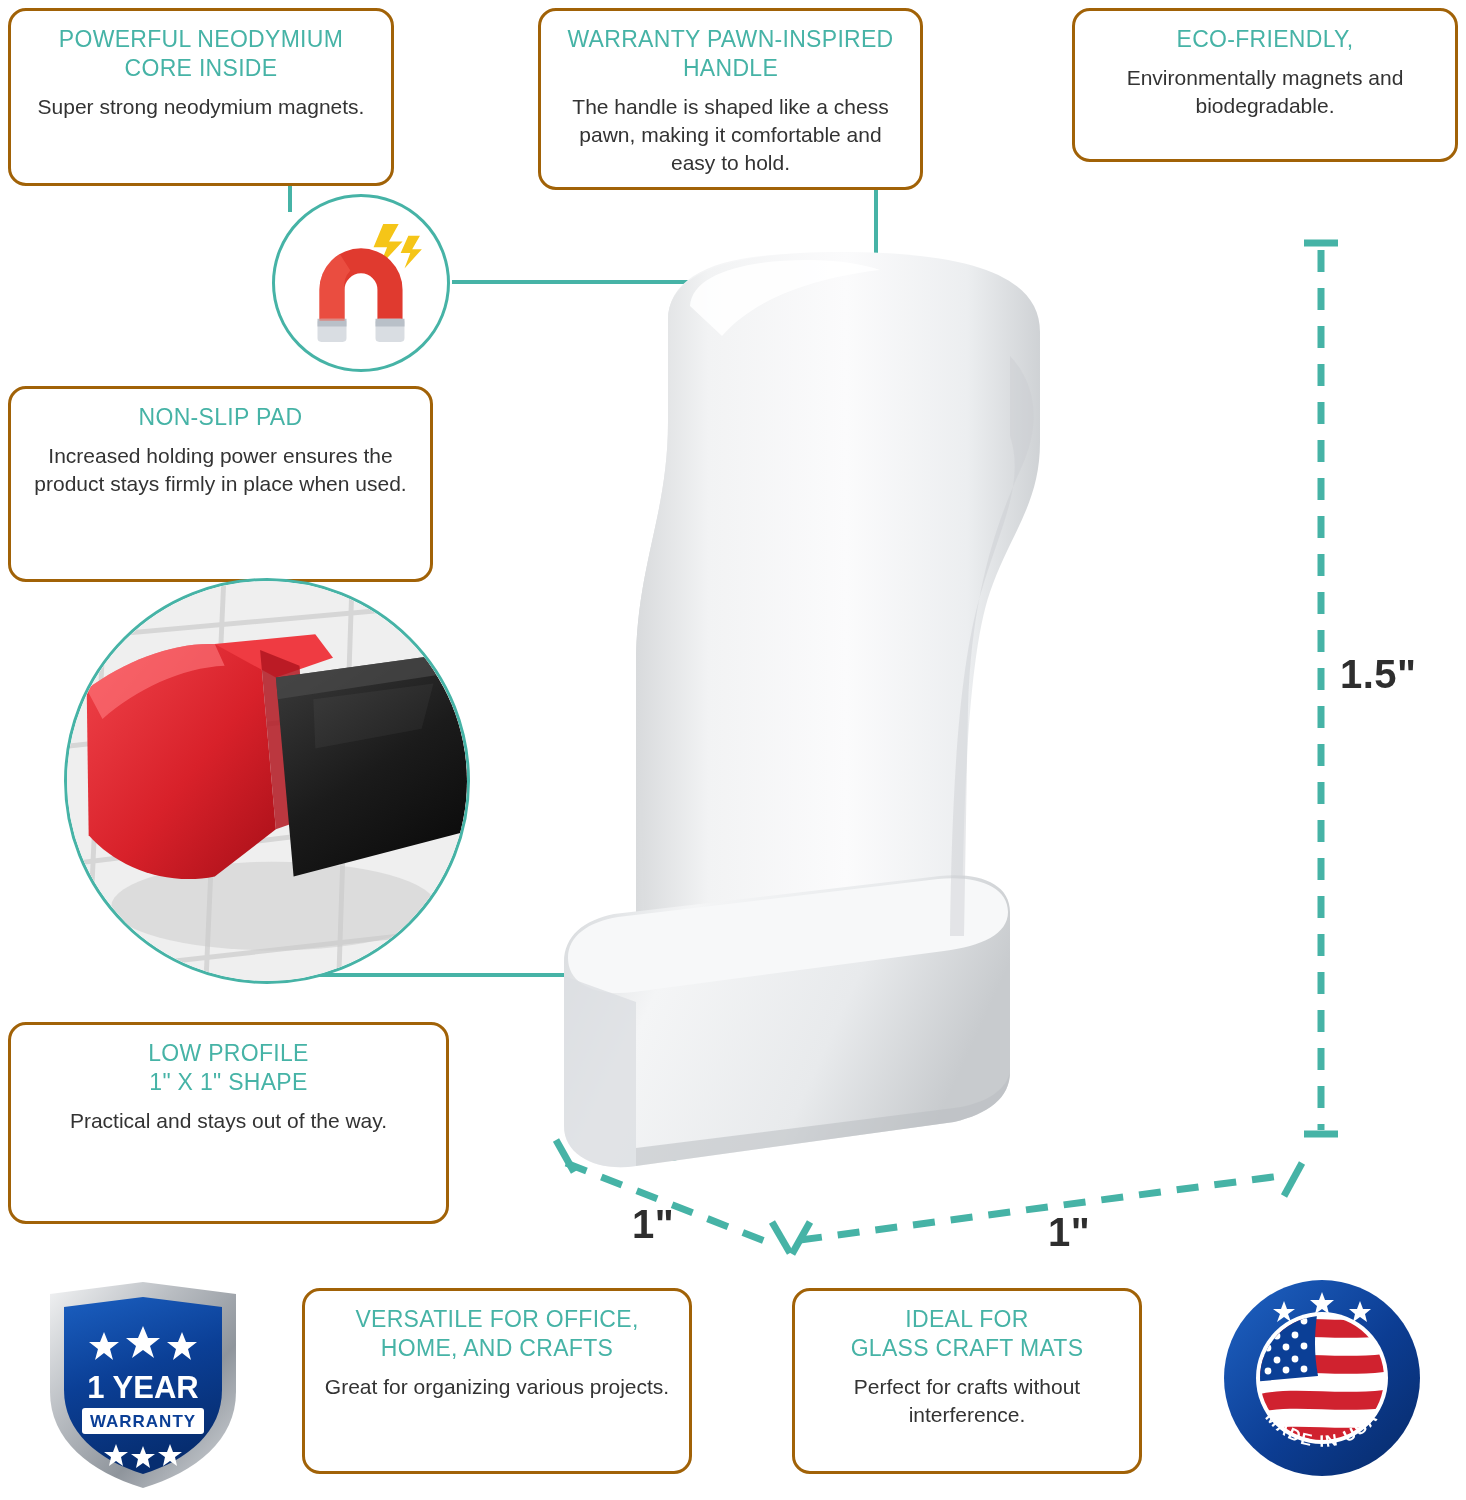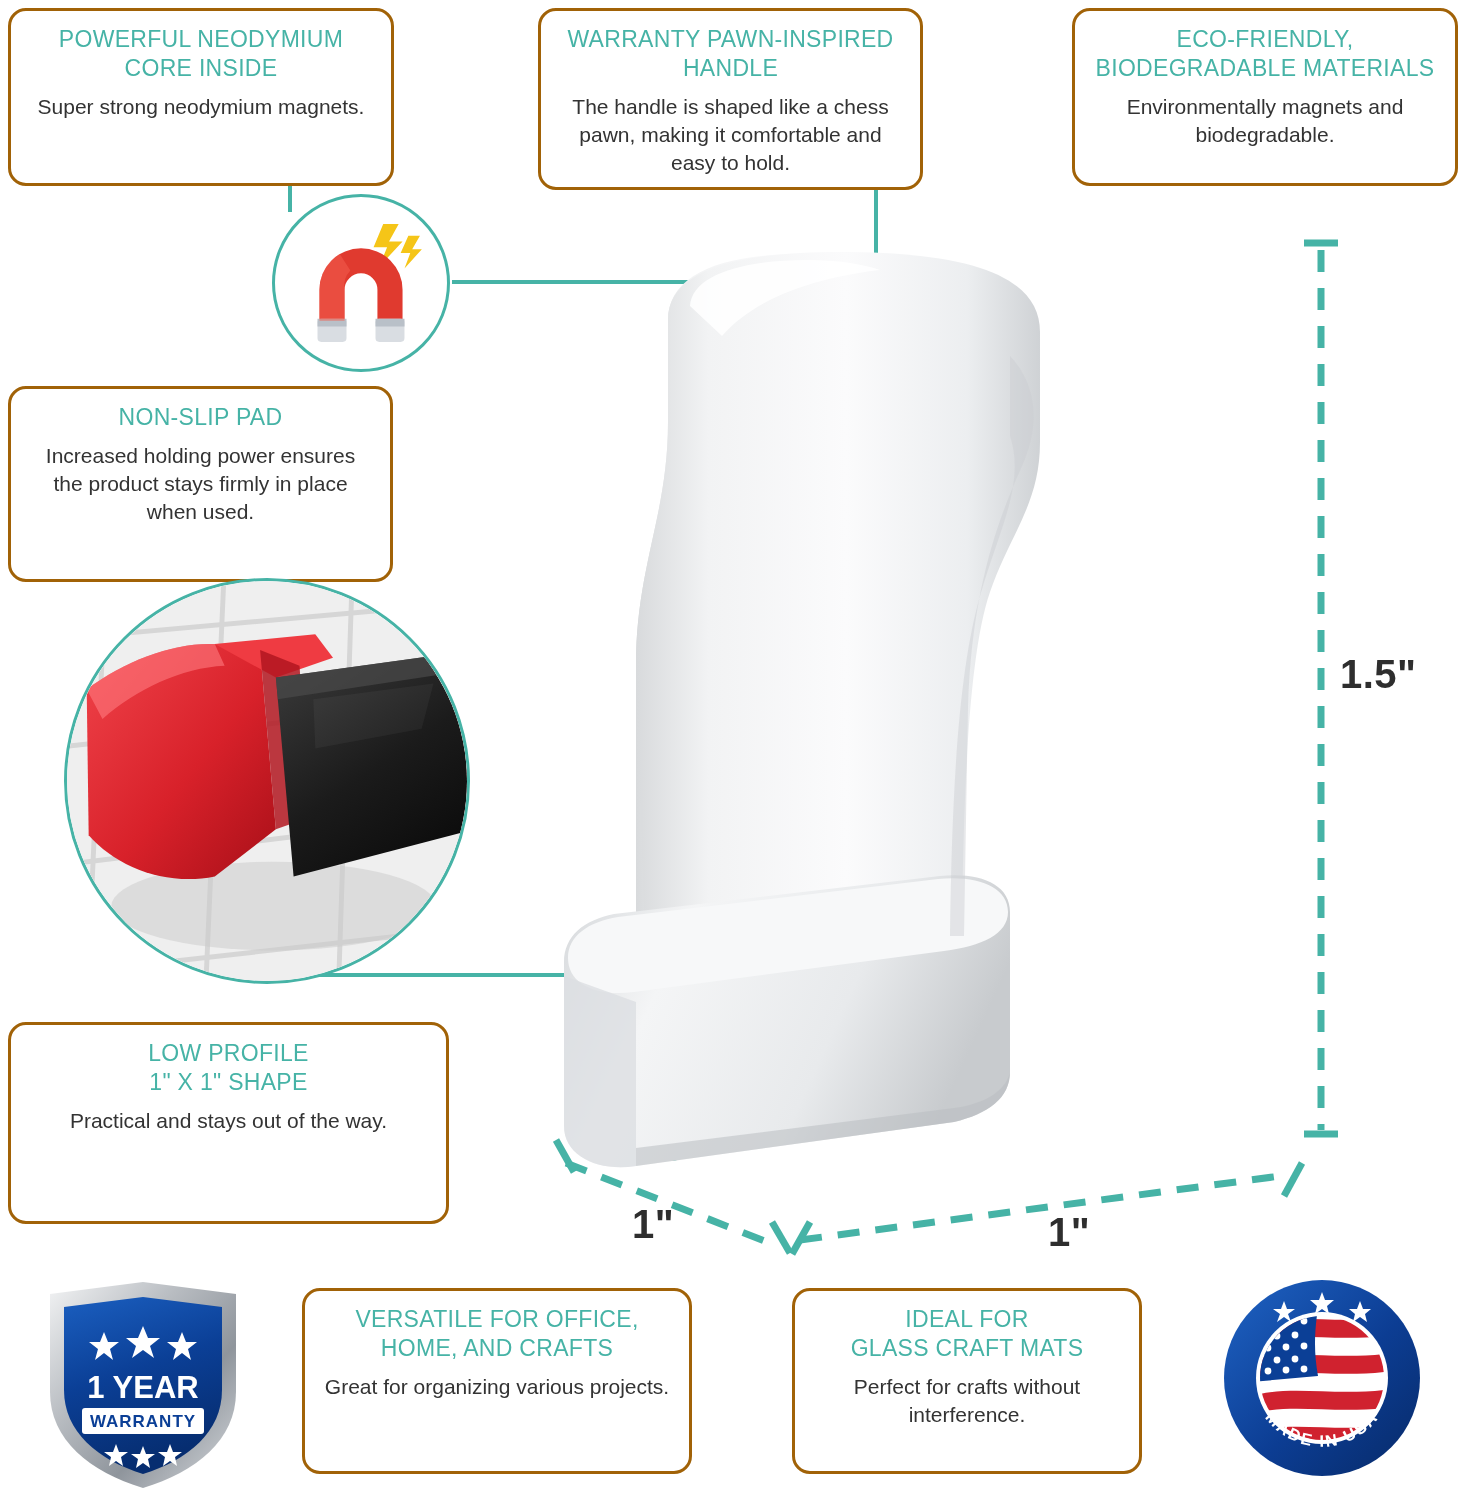--- a/index.html
+++ b/index.html
@@ -45,22 +45,22 @@
     color: #333333;
     font-size: 21px;
     line-height: 28px;
     margin: 3px;
     font-weight: 400;
   }
 
   
   #callout-neodymium { left: 8px;    top: 8px;   width: 386px; height: 178px; }
   #callout-handle    { left: 538px;  top: 8px;   width: 385px; height: 182px; }
-  #callout-eco       { left: 1072px; top: 8px;   width: 386px; height: 178px; }
-  #callout-nonslip   { left: 8px;    top: 386px; width: 385px; height: 196px; }
+  #callout-eco       { left: 1072px; top: 8px;   width: 386px; height: 154px; }
+  #callout-nonslip   { left: 8px;    top: 386px; width: 425px; height: 196px; }
   #callout-lowprofile{ left: 8px;    top: 1022px;width: 441px; height: 202px; }
   #callout-versatile { left: 302px;  top: 1288px;width: 390px; height: 186px; }
   #callout-glass     { left: 792px;  top: 1288px;width: 350px; height: 186px; }
 
   
   .connectors {
     position: absolute;
     left: 0; top: 0;
     width: 1466px;
     height: 1500px;
@@ -184,21 +184,20 @@
     <div class="c-title">
       <span>WARRANTY PAWN-INSPIRED</span><br>
       <span>HANDLE</span>
     </div>
     <p class="c-body">The handle is shaped like a chess pawn, making it comfortable and easy to hold.</p>
   </div>
 
   <div class="callout" id="callout-eco">
     <div class="c-title">
       <span>ECO-FRIENDLY,</span><br>
-      <span>BIODEGRADABLE MATERIALS</span>
     </div>
     <p class="c-body">Environmentally magnets and biodegradable.</p>
   </div>
 
   <div class="callout" id="callout-nonslip">
     <div class="c-title">NON-SLIP PAD</div>
     <p class="c-body">Increased holding power ensures the product stays firmly in place when used.</p>
   </div>
 
   <div class="callout" id="callout-lowprofile">

